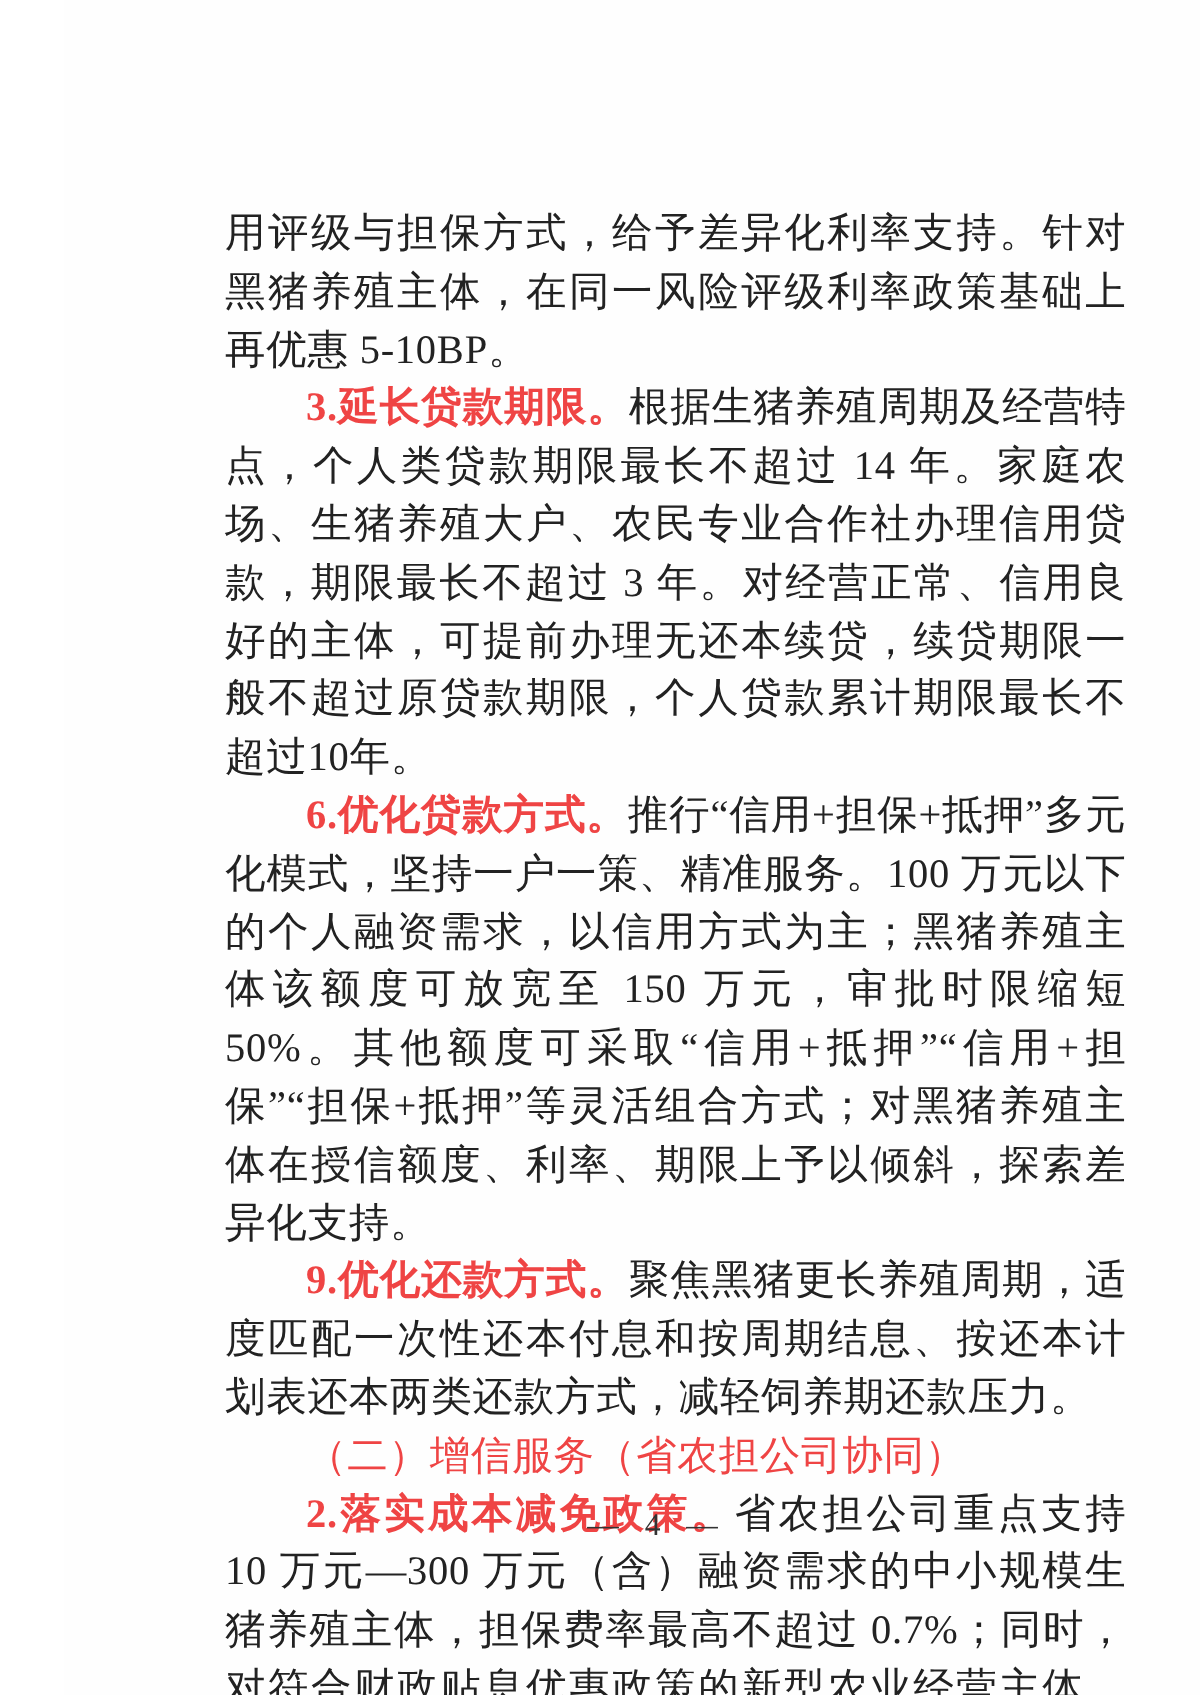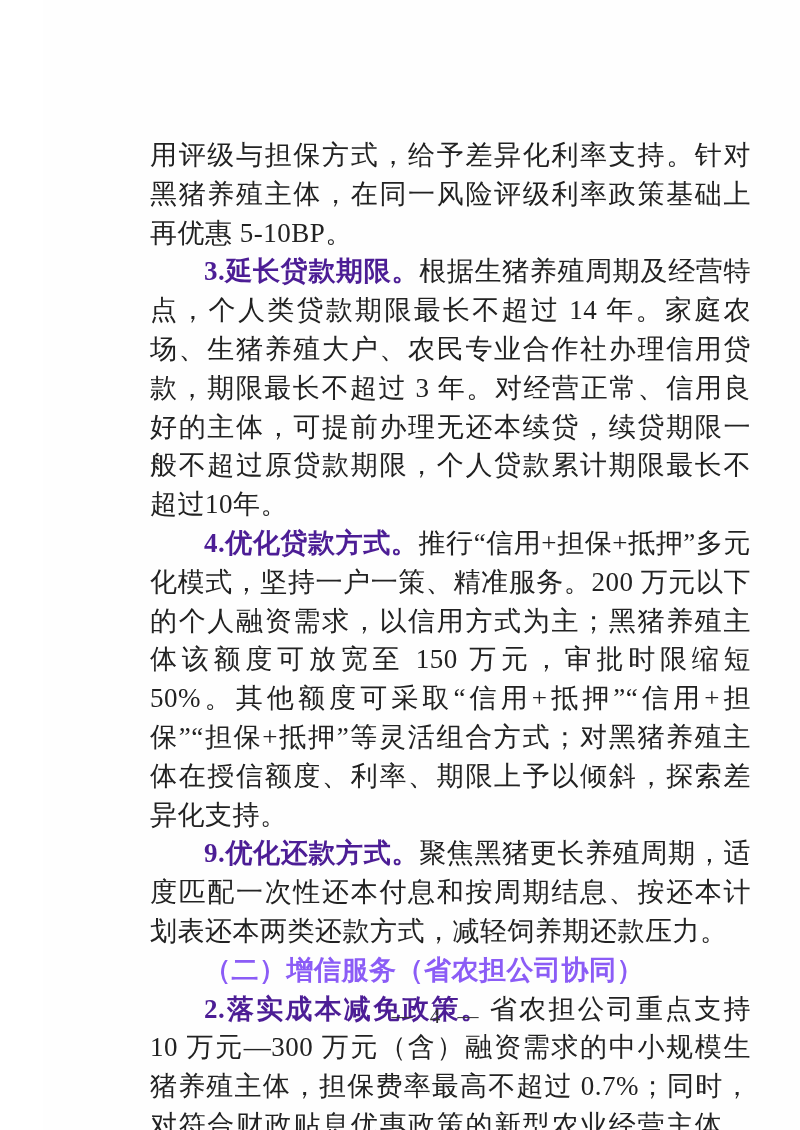--- a/index.html
+++ b/index.html
@@ -30,25 +30,25 @@
   }
   .para {
     margin: 0;
     padding: 0;
   }
   .indent {
     text-indent: 2em;
   }
   .lead {
     font-weight: bold;
-    color: #4c1d95;
+    color: #ef4444;
   }
   .section-heading {
-    font-weight: bold;
-    color: #8b5cf6;
+    font-weight: normal;
+    color: #ef4444;
   }
   .footer {
     position: absolute;
     top: 1004px;
     left: 0;
     width: 790px;
     text-align: center;
     font-size: 21px;
     color: #333333;
     letter-spacing: 6px;
@@ -57,21 +57,21 @@
 </head>
 <body>
 
 <div class="page">
   <div class="content">
 
     <p class="para">用评级与担保方式，给予差异化利率支持。针对黑猪养殖主体，在同一风险评级利率政策基础上再优惠 5-10BP。</p>
 
     <p class="para indent"><span class="lead">3.延长贷款期限。</span><span>根据生猪养殖周期及经营特点，个人类贷款期限最长不超过 14 年。家庭农场、生猪养殖大户、农民专业合作社办理信用贷款，期限最长不超过 3 年。对经营正常、信用良好的主体，可提前办理无还本续贷，续贷期限一般不超过原贷款期限，个人贷款累计期限最长不超过10年。</span></p>
 
-    <p class="para indent"><span class="lead">4.优化贷款方式。</span><span>推行“信用+担保+抵押”多元化模式，坚持一户一策、精准服务。200 万元以下的个人融资需求，以信用方式为主；黑猪养殖主体该额度可放宽至 150 万元，审批时限缩短 50%。其他额度可采取“信用+抵押”“信用+担保”“担保+抵押”等灵活组合方式；对黑猪养殖主体在授信额度、利率、期限上予以倾斜，探索差异化支持。</span></p>
+    <p class="para indent"><span class="lead">6.优化贷款方式。</span><span>推行“信用+担保+抵押”多元化模式，坚持一户一策、精准服务。100 万元以下的个人融资需求，以信用方式为主；黑猪养殖主体该额度可放宽至 150 万元，审批时限缩短 50%。其他额度可采取“信用+抵押”“信用+担保”“担保+抵押”等灵活组合方式；对黑猪养殖主体在授信额度、利率、期限上予以倾斜，探索差异化支持。</span></p>
 
     <p class="para indent"><span class="lead">9.优化还款方式。</span><span>聚焦黑猪更长养殖周期，适度匹配一次性还本付息和按周期结息、按还本计划表还本两类还款方式，减轻饲养期还款压力。</span></p>
 
     <p class="para indent section-heading">（二）增信服务（省农担公司协同）</p>
 
     <p class="para indent"><span class="lead">2.落实成本减免政策。</span><span>省农担公司重点支持 10 万元—300 万元（含）融资需求的中小规模生猪养殖主体，担保费率最高不超过 0.7%；同时，对符合财政贴息优惠政策的新型农业经营主体，给予贴息支持（当前政策贴息率为 1%）。</span></p>
 
   </div>
 
   <div class="footer">— 4 —</div>

